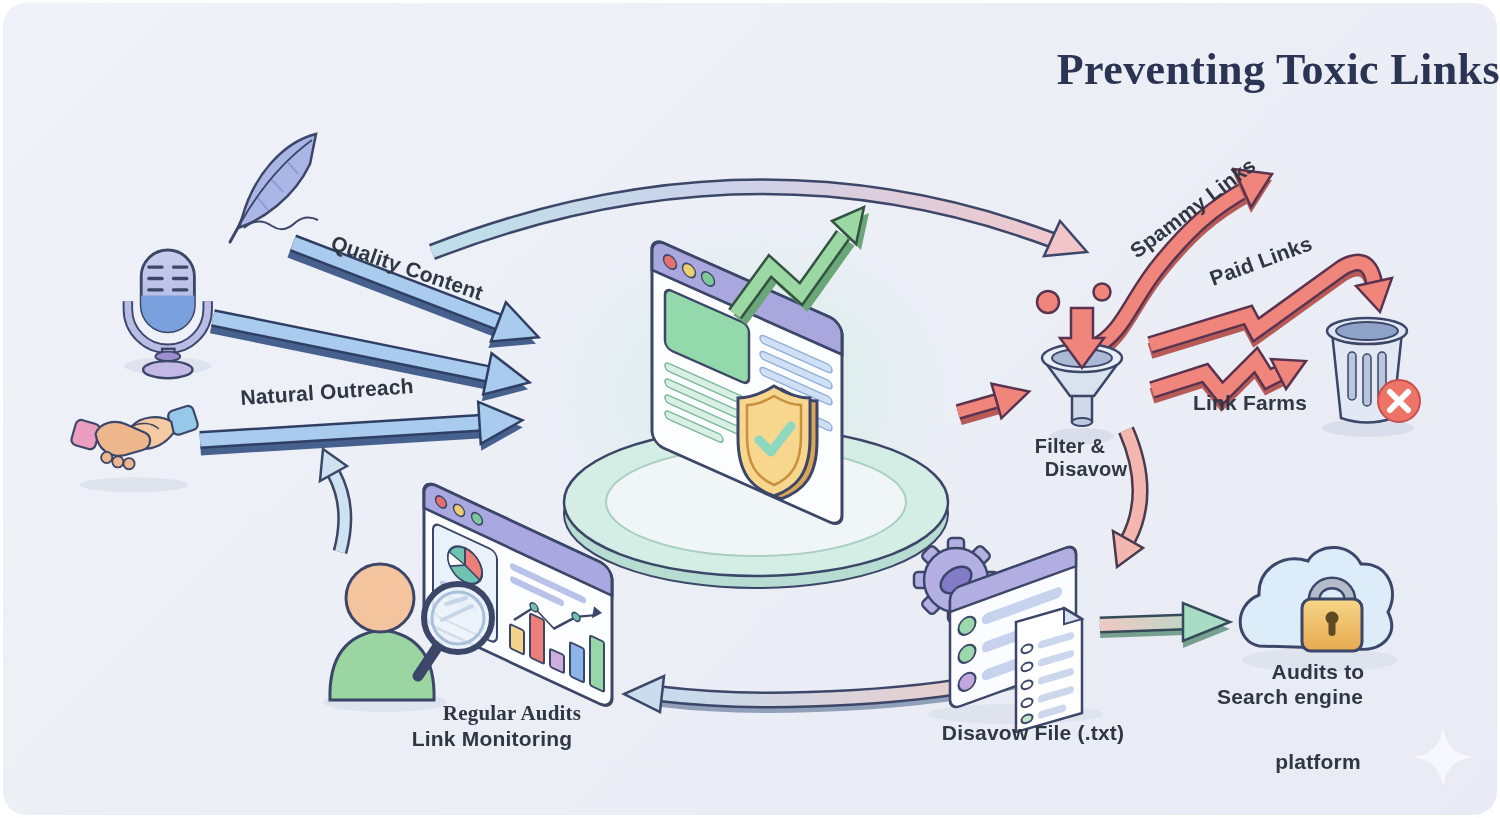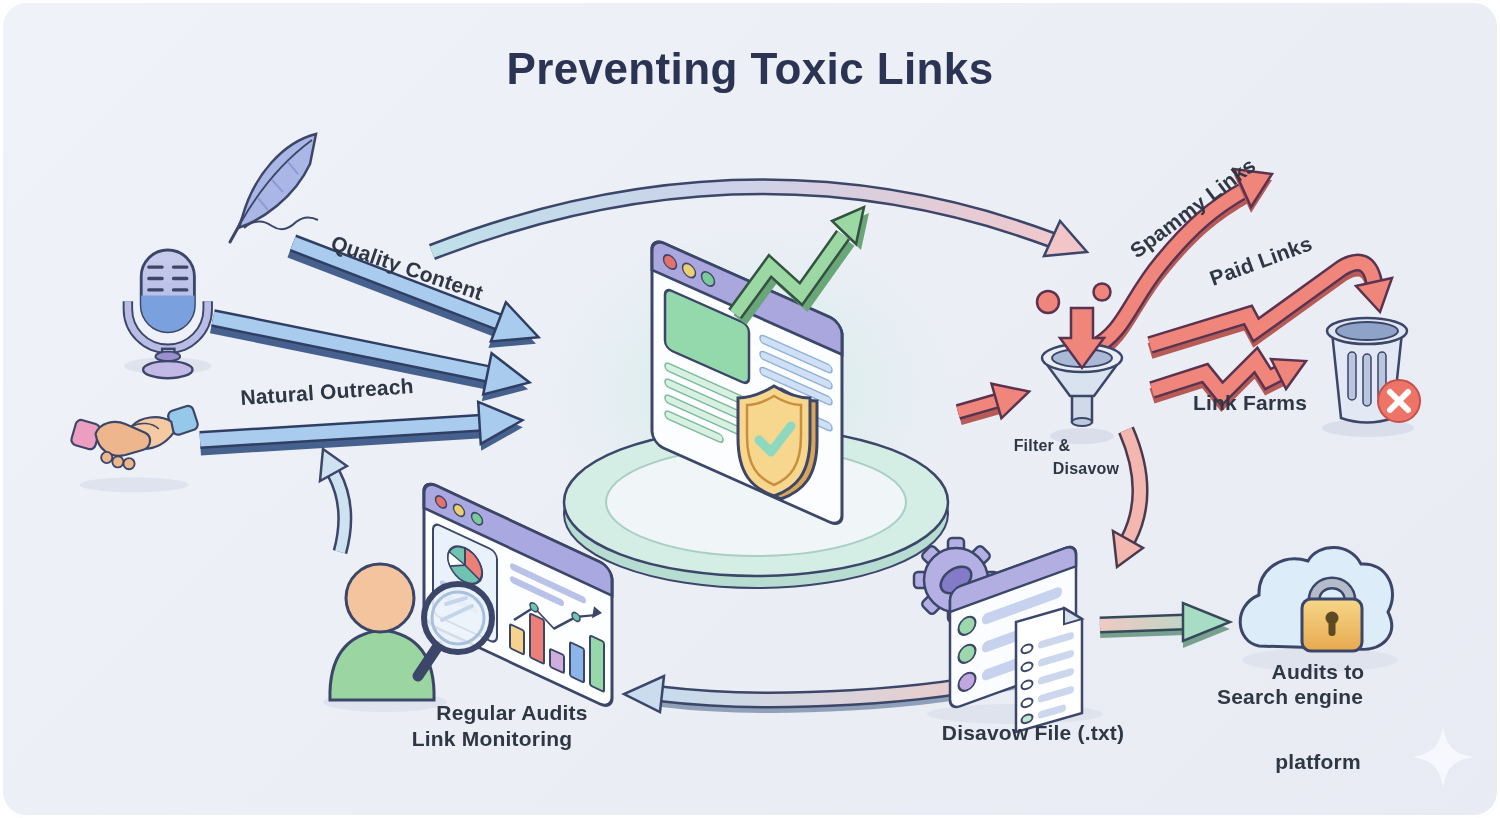--- a/index.html
+++ b/index.html
@@ -8,22 +8,22 @@
     background:linear-gradient(135deg,#f0f2f9 0%,#eceef6 55%,#e9ebf4 100%);
     border-radius:26px;box-shadow:inset 0 0 0 3px #fff;
     font-family:"Liberation Sans",sans-serif;
   }
   svg.scene{position:absolute;left:0;top:0;}
   .lbl{
     position:absolute;white-space:nowrap;color:#2f3744;font-weight:600;
     font-size:21px;transform:translate(-50%,-50%);letter-spacing:.2px;
   }
   .title{
-    position:absolute;left:0;right:0;top:44px;text-align:center;
-    font-size:44px;font-weight:800;color:#2c3454;letter-spacing:.4px;
+    position:absolute;left:0;right:0;top:44px;text-align:right;
+    font-size:44px;font-weight:800;color:#2c3454;letter-spacing:.4px;font-family:Liberation Serif, serif;
   }
 </style>
 </head>
 <body>
 
 <div class="canvas">
 
 <svg class="scene" width="1500" height="818" viewBox="0 0 1500 818">
   <defs>
     <linearGradient id="gTopArc" gradientUnits="userSpaceOnUse" x1="430" y1="200" x2="1080" y2="200">
@@ -333,24 +333,24 @@
 
 <div class="title">Preventing Toxic Links</div>
 
 <div class="lbl" style="left:407px;top:268px;transform:translate(-50%,-50%) rotate(19deg);">Quality Content</div>
 <div class="lbl" style="left:327px;top:392px;transform:translate(-50%,-50%) rotate(-4deg);">Natural Outreach</div>
 
 <div class="lbl" style="left:1193px;top:208px;transform:translate(-50%,-50%) rotate(-37deg);">Spammy Links</div>
 <div class="lbl" style="left:1261px;top:261px;transform:translate(-50%,-50%) rotate(-20deg);">Paid Links</div>
 <div class="lbl" style="left:1250px;top:403px;">Link Farms</div>
 
-<div class="lbl" style="left:1042px;top:446px;font-size:16px;">Filter &amp;</div>
-<div class="lbl" style="left:1086px;top:469px;font-size:16px;">Disavow</div>
-
-<div class="lbl" style="left:512px;top:713px;">Regular Audits</div>
+<div class="lbl" style="left:1070px;top:446px;font-size:20px;">Filter &amp;</div>
+<div class="lbl" style="left:1086px;top:469px;font-size:20px;">Disavow</div>
+
+<div class="lbl" style="left:512px;top:713px;font-family:Liberation Serif, serif;">Regular Audits</div>
 <div class="lbl" style="left:492px;top:739px;text-align:center;">Link Monitoring</div>
 
 <div class="lbl" style="left:1033px;top:733px;text-align:right;">Disavow File (.txt)</div>
 
 <div class="lbl" style="left:1318px;top:672px;">Audits to</div>
 <div class="lbl" style="left:1290px;top:697px;">Search engine</div>
 <div class="lbl" style="left:1318px;top:722px;margin-top:40px;">platform</div>
 
 </div>
 

